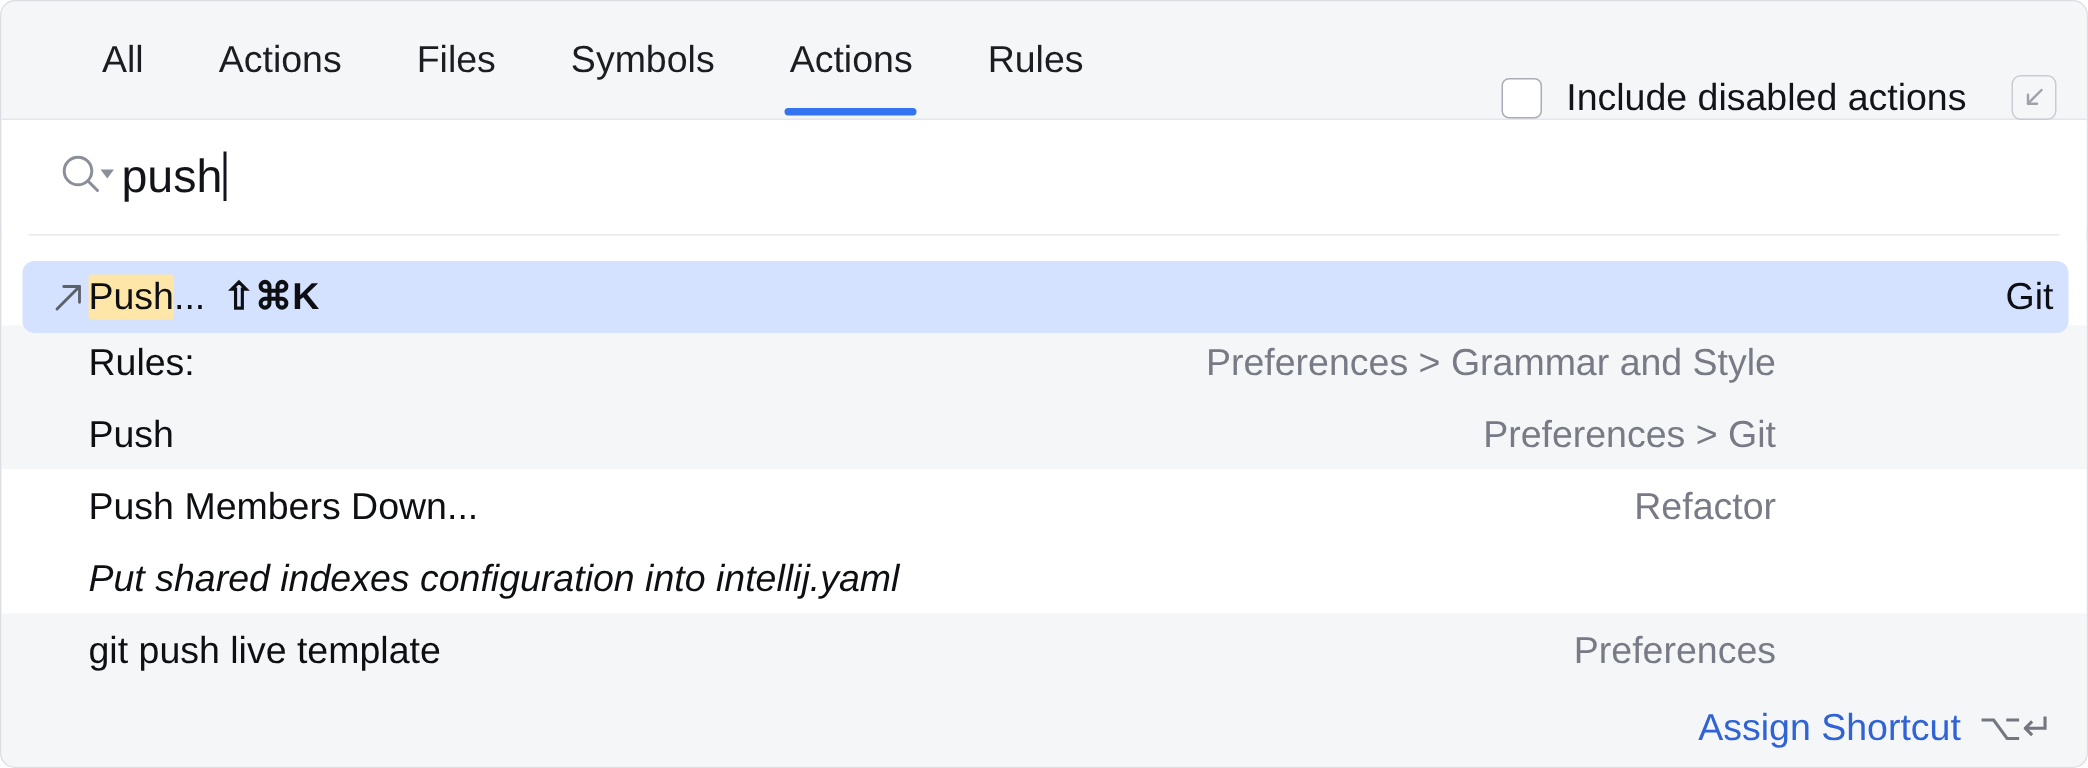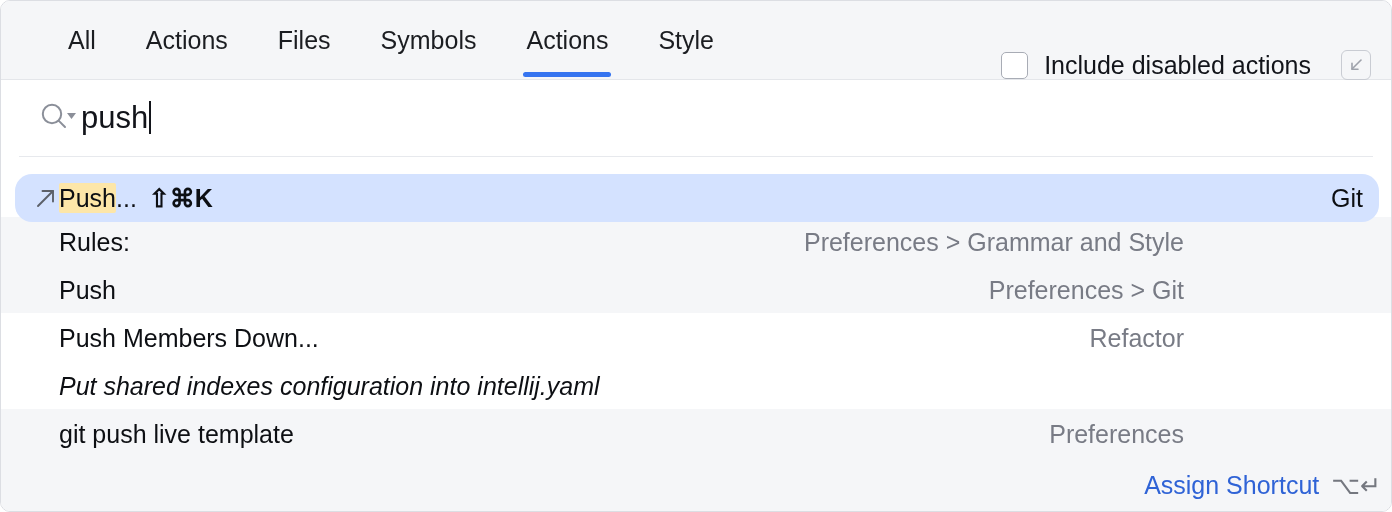--- a/index.html
+++ b/index.html
@@ -197,25 +197,25 @@
   }
   .row .right {
     font-size: 25px;
     color: #787b85;
     white-space: nowrap;
     flex: none;
     margin-left: 24px;
   }
   .row.selected {
     background: #d4e2ff;
-    border-radius: 17px;
+    border-radius: 8px;
     width: 1364px;
     left: 14px;
     padding-left: 0;
-    padding-right: 16px;
+    padding-right: 10px;
   }
   .row.selected .right { color: #0d0f13; }
   .hl {
     background: #fde6a8;
     border-radius: 2px;
     padding: 1px 0;
   }
   .shortcut {
     font-size: 25px;
     color: #0d0f13;
@@ -227,21 +227,21 @@
   
   .footer {
     position: absolute;
     left: 0;
     bottom: 0;
     width: 1392px;
     height: 52px;
     display: flex;
     align-items: center;
     justify-content: flex-end;
-    padding-right: 12px;
+    padding-right: 24px;
     box-sizing: border-box;
     background: transparent;
   }
   .assign-link {
     font-size: 25px;
     color: #2f63d6;
     white-space: nowrap;
     cursor: default;
   }
   .assign-keys {
@@ -267,21 +267,21 @@
       <div class="tab">
         <span>Files</span>
       </div>
       <div class="tab">
         <span>Symbols</span>
       </div>
       <div class="tab active">
         <span>Actions</span>
       </div>
       <div class="tab">
-        <span>Style</span>
+        <span>Rules</span>
       </div>
     </div>
 
     <div class="header-right">
       <div class="checkbox-wrap">
         <span class="checkbox"></span>
         <span class="checkbox-label">Include disabled actions</span>
       </div>
       <div class="shrink-btn">
         <svg width="18" height="18" viewBox="0 0 18 18" aria-hidden="true">

